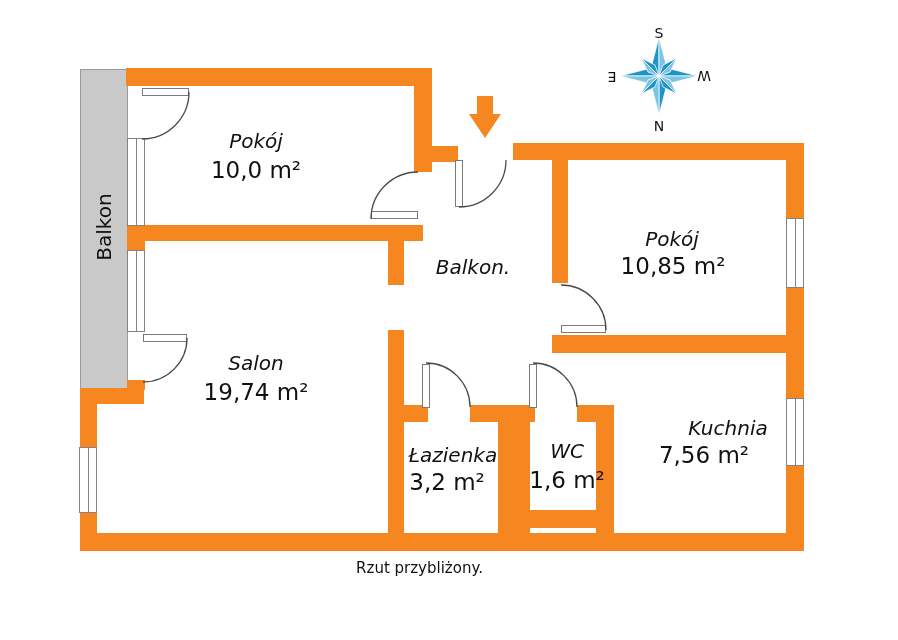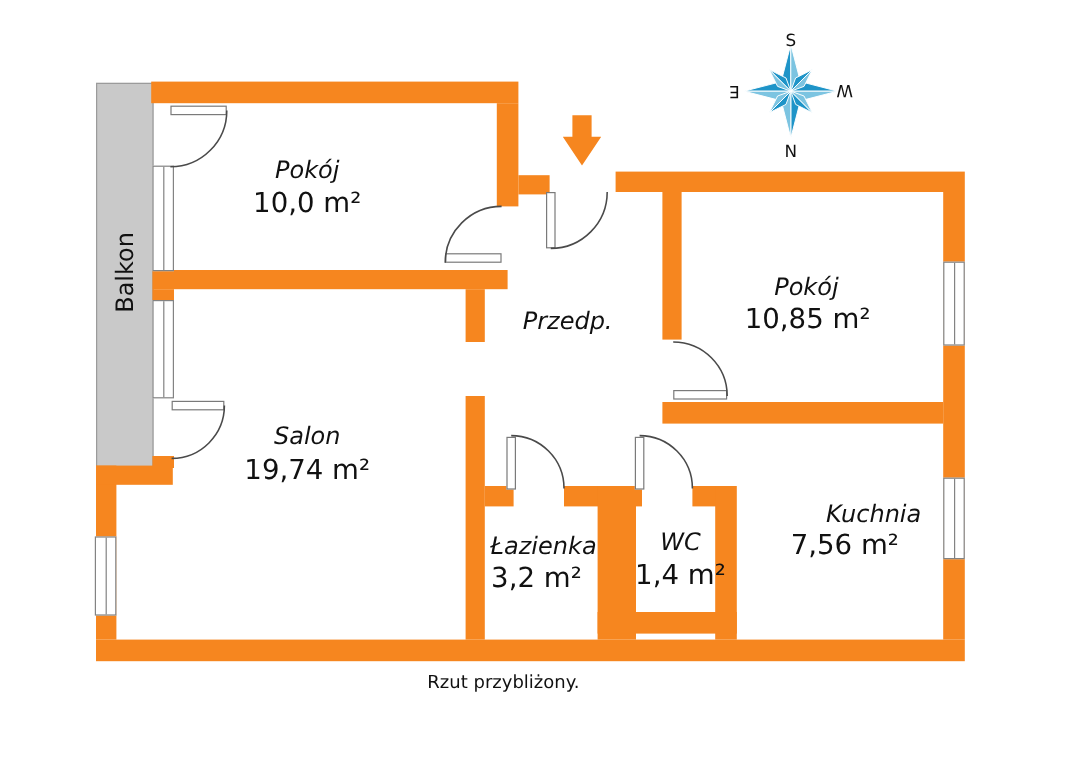--- a/index.html
+++ b/index.html
@@ -102,30 +102,30 @@
       <text x="704" y="80" transform="rotate(180 704 75.5)">W</text>
     </g>
   </svg>
 
   <div class="room-name" style="left:256px;top:130px;">Pokój</div>
   <div class="room-area" style="left:256px;top:158px;">10,0 m²</div>
 
   <div class="room-name" style="left:672px;top:228px;">Pokój</div>
   <div class="room-area" style="left:673px;top:254px;">10,85 m²</div>
 
-  <div class="room-name" style="left:473px;top:256px;">Przedp.</div>
+  <div class="room-name" style="left:473px;top:256px;">Balkon.</div>
 
   <div class="room-name" style="left:256px;top:352px;">Salon</div>
   <div class="room-area" style="left:256px;top:380px;">19,74 m²</div>
 
   <div class="room-name" style="left:453px;top:444px;">Łazienka</div>
   <div class="room-area" style="left:447px;top:470px;">3,2 m²</div>
 
   <div class="room-name" style="left:567px;top:440px;">WC</div>
-  <div class="room-area" style="left:567px;top:468px;">1,4 m²</div>
+  <div class="room-area" style="left:567px;top:468px;">1,6 m²</div>
 
   <div class="room-name" style="left:728px;top:417px;">Kuchnia</div>
   <div class="room-area" style="left:704px;top:443px;">7,56 m²</div>
 
   <div class="balkon-label">Balkon</div>
 
   <div class="footer" style="top:560px;">Rzut przybliżony.</div>
 
 </div>
 

